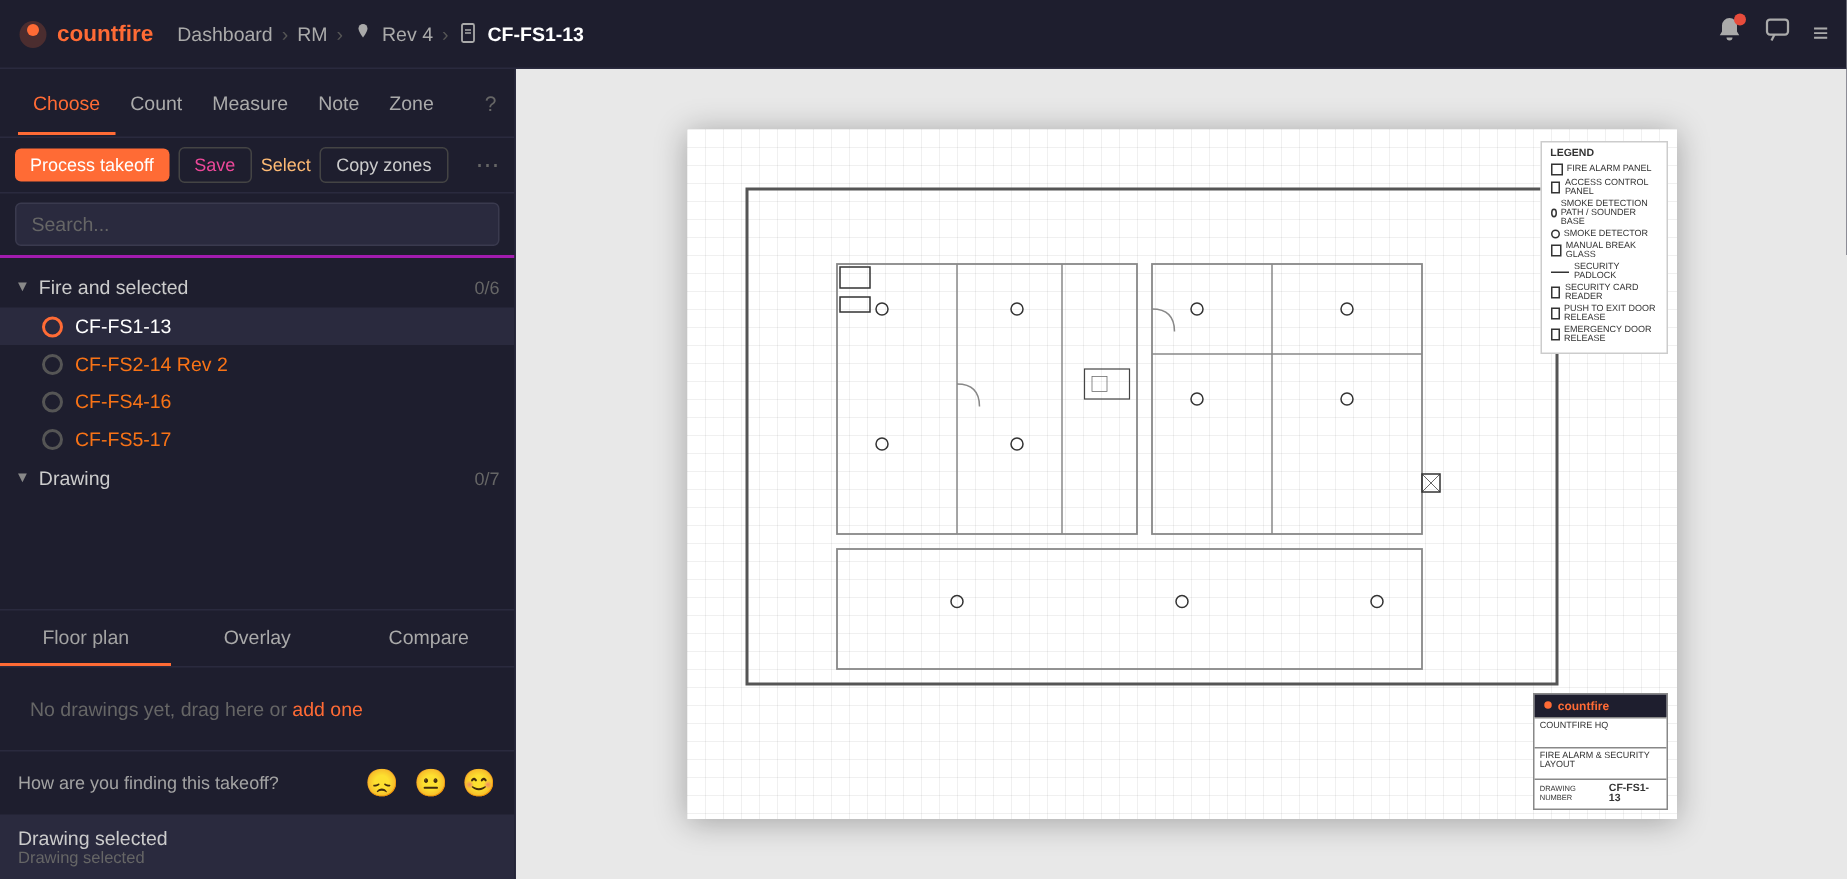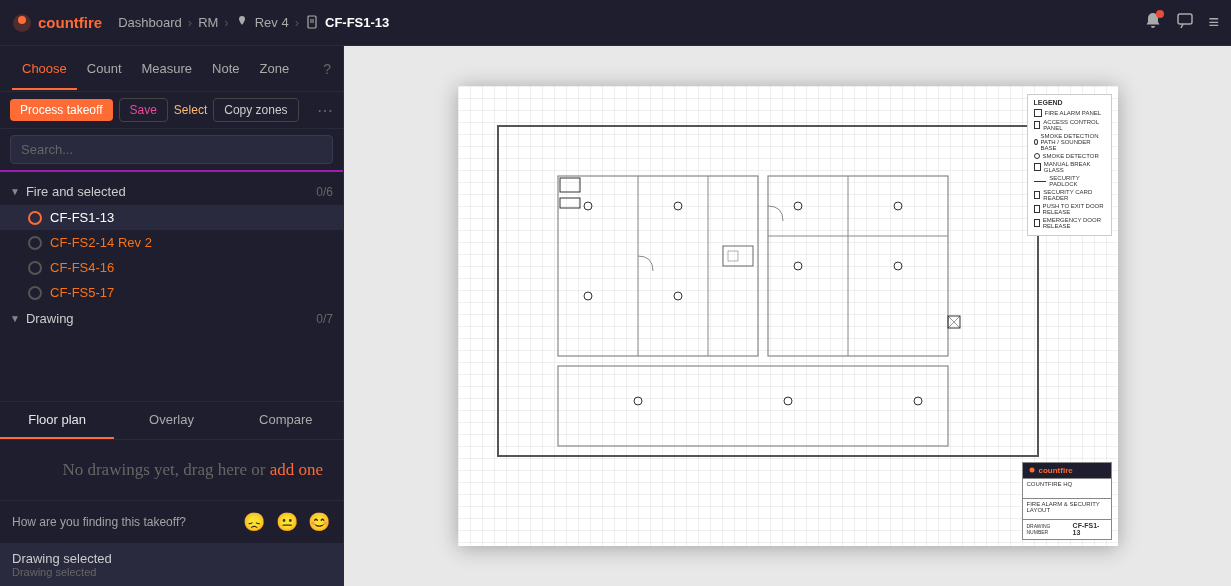--- a/index.html
+++ b/index.html
@@ -106,23 +106,23 @@
     .bottom-tabs {
       border-top: 1px solid #2a2a3e; flex-shrink: 0;
     }
     .bottom-tab-bar {
       display: flex; border-bottom: 1px solid #2a2a3e;
     }
     .bottom-tab {
       flex: 1; text-align: center; padding: 10px; font-size: 13px;
       color: #aaa; cursor: pointer; border-bottom: 2px solid transparent;
     }
-    .bottom-tab.active { color: #e5e5e5; border-bottom-color: #ff6b35; }
+    .bottom-tab.active { color: #a3a3a3; border-bottom-color: #ff6b35; }
     .no-drawings {
-      padding: 20px; text-align: right; font-size: 17px; color: #666; font-family: Liberation Serif, serif;
+      padding: 20px; text-align: left; font-size: 13px; color: #666;
     }
     .add-link { color: #ff6b35; cursor: pointer; }
 
     
     .feedback-bar {
       display: flex; align-items: center; padding: 10px 12px;
       border-top: 1px solid #2a2a3e; gap: 10px; flex-shrink: 0;
     }
     .feedback-text { font-size: 12px; color: #a3a3a3; flex: 1; }
     .emoji-btn { font-size: 18px; cursor: pointer; color: #666; }

